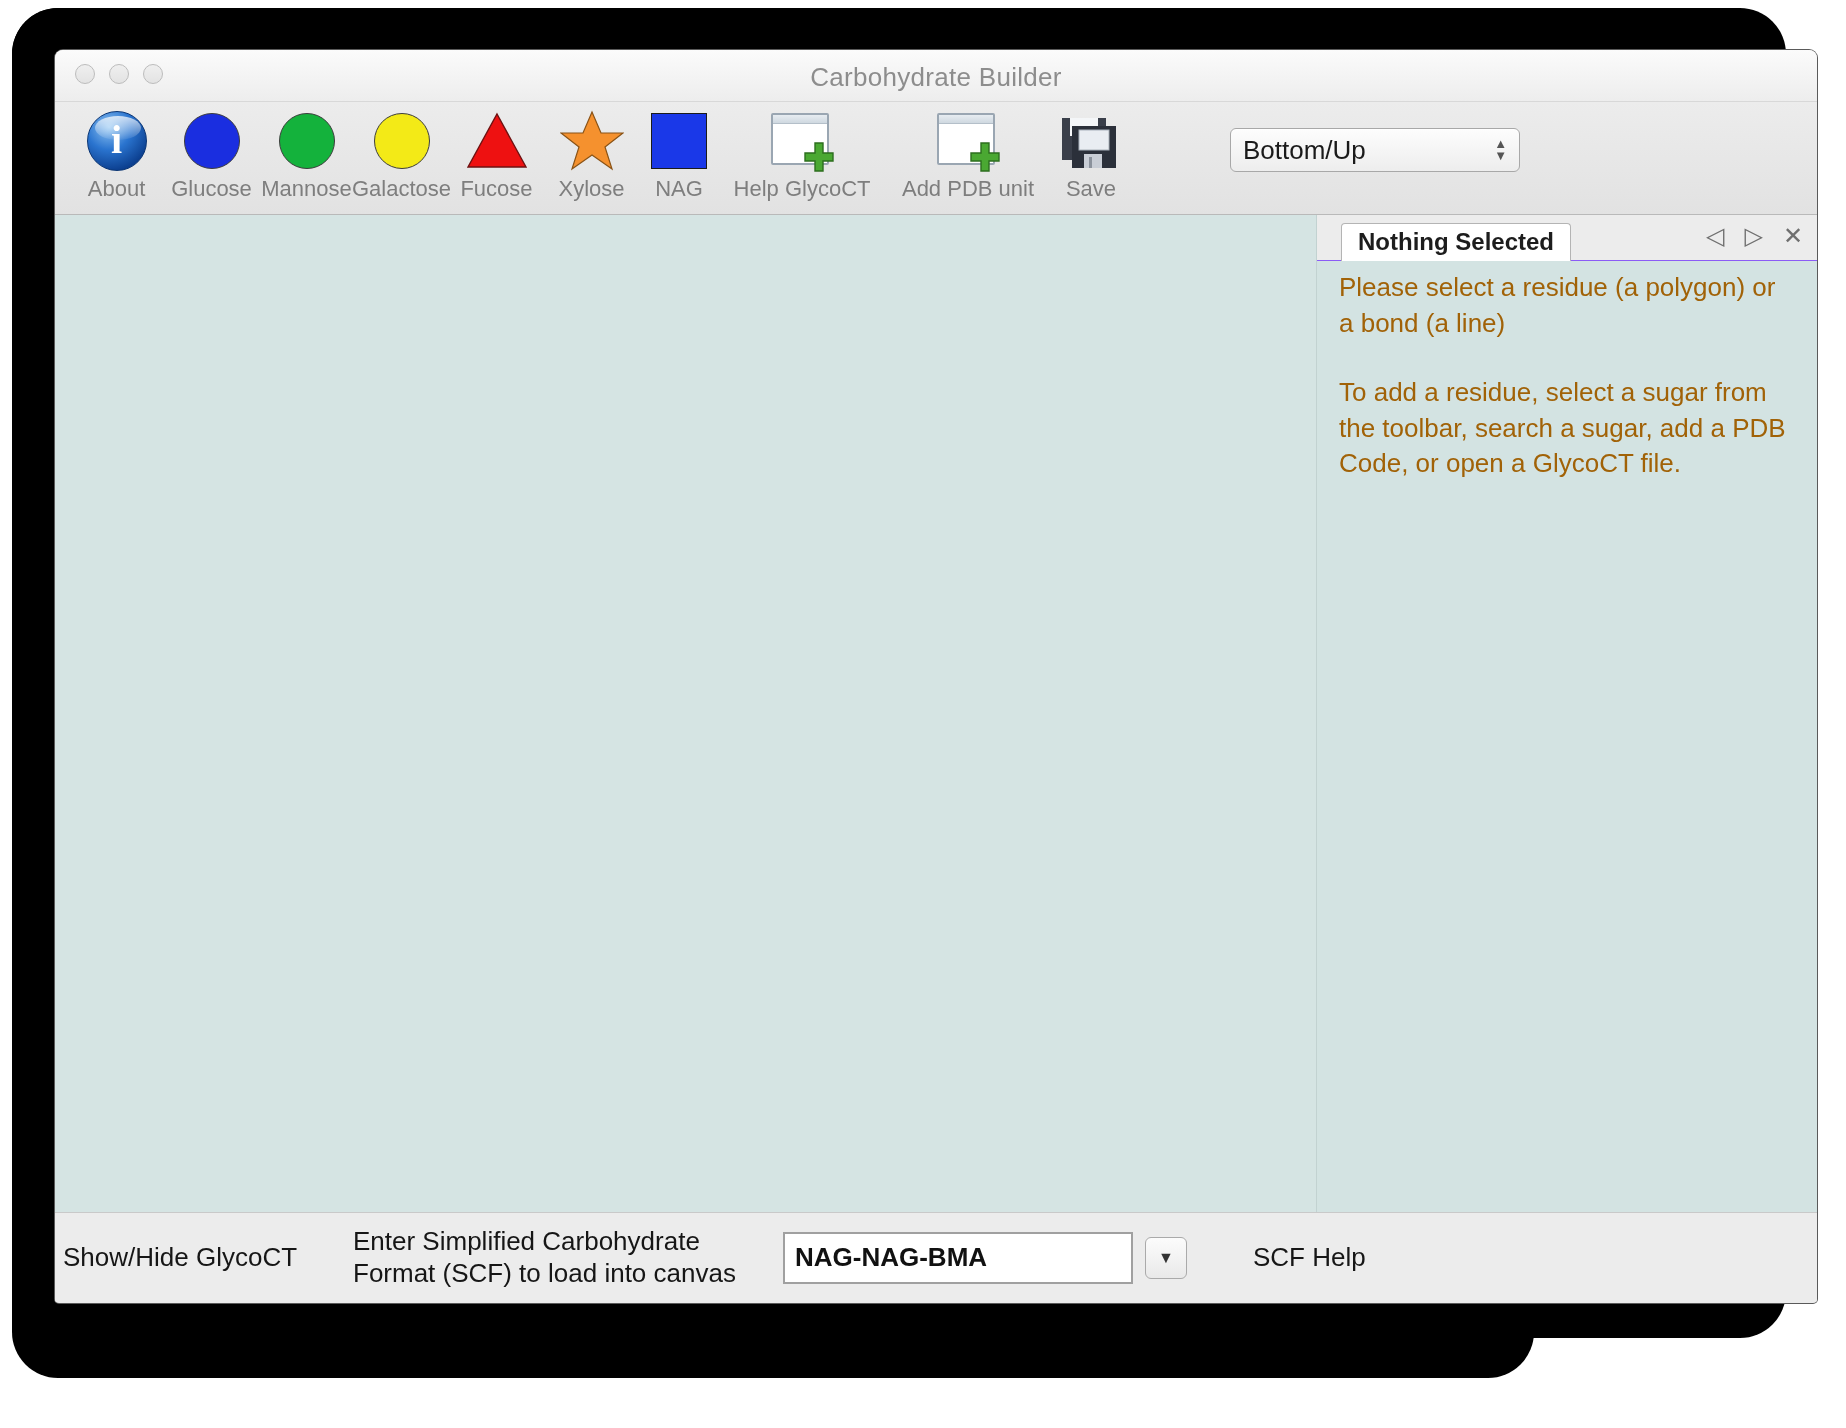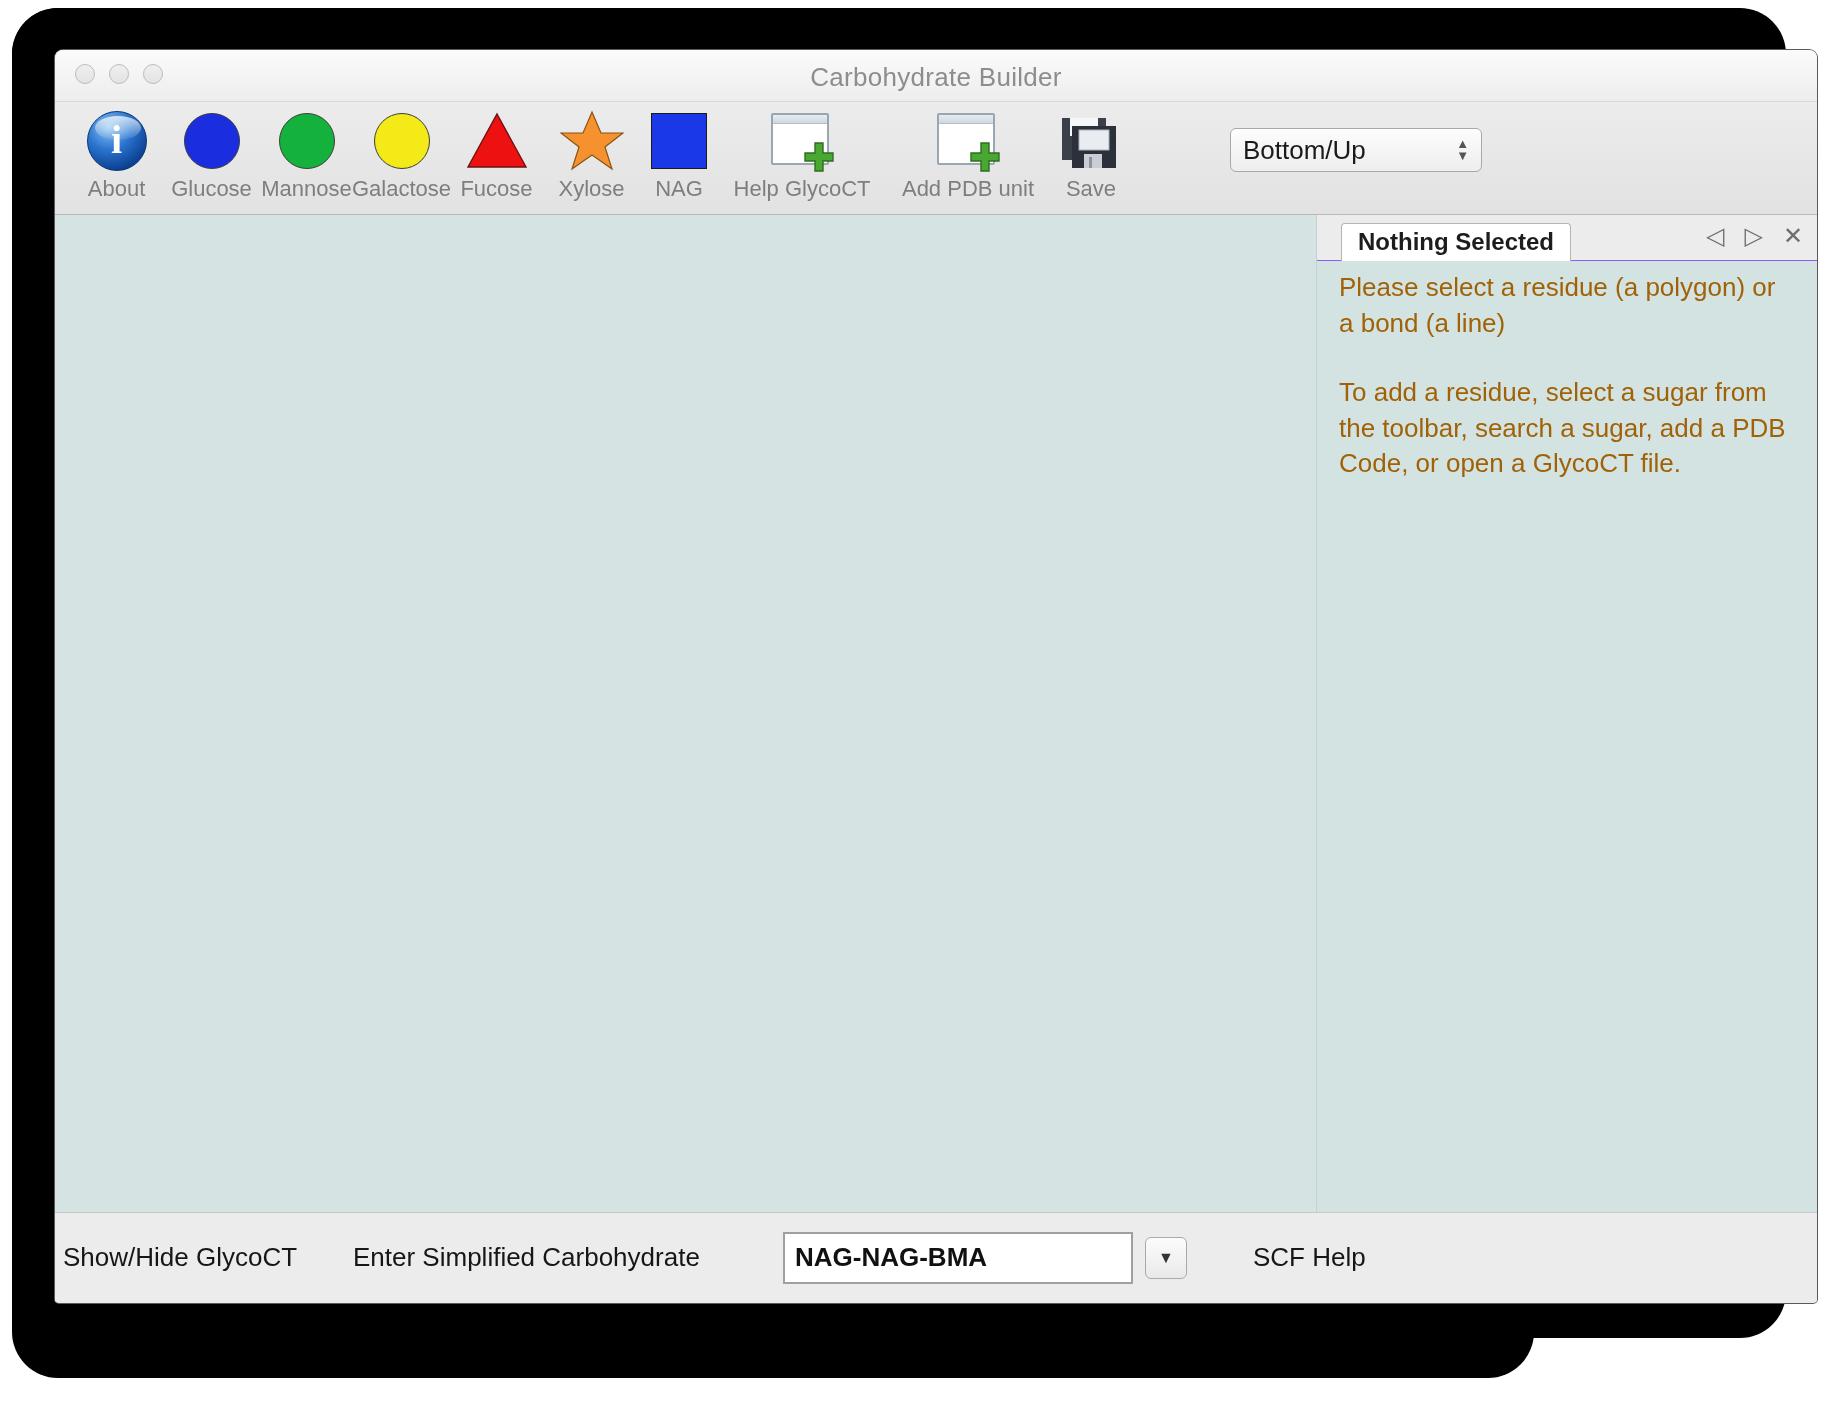--- a/index.html
+++ b/index.html
@@ -141,21 +141,21 @@
     position: absolute; right: -2px; bottom: -4px;
     width: 32px; height: 32px;
   }
 
   .save-icon { width: 62px; height: 58px; }
 
   
   #view-select {
     position: absolute;
     left: 1175px; top: 26px;
-    width: 252px; height: 44px;
+    width: 290px; height: 44px;
     background: linear-gradient(to bottom,#fdfdfd,#ededed);
     border: 1px solid #a8a8a8;
     border-radius: 6px;
     display: flex; align-items: center;
     padding: 12px 12px;
     font-size: 26px;
     color: #1a1a1a;
     box-shadow: 0 1px 0 rgba(255,255,255,0.9) inset;
   }
   #view-select .sel-value { flex: 1; }
@@ -390,20 +390,21 @@
         <p>Please select a residue (a polygon) or a bond (a line)</p>
         <p>To add a residue, select a sugar from the toolbar, search a sugar, add a PDB Code, or open a GlycoCT file.</p>
       </div>
     </div>
   </div>
 
   <div id="bottom-bar">
     <div id="show-hide-glycoct">Show/Hide GlycoCT</div>
     <div id="scf-label">
       <div>Enter Simplified Carbohydrate</div>
+      <div>Format (SCF) to load into canvas</div>
     </div>
     <input id="scf-input" type="text" value="NAG-NAG-BMA" style="">
     <div id="scf-dropdown-btn">
       <span>▼</span>
     </div>
     <div id="scf-help">SCF Help</div>
   </div>
 
 </div>
 

